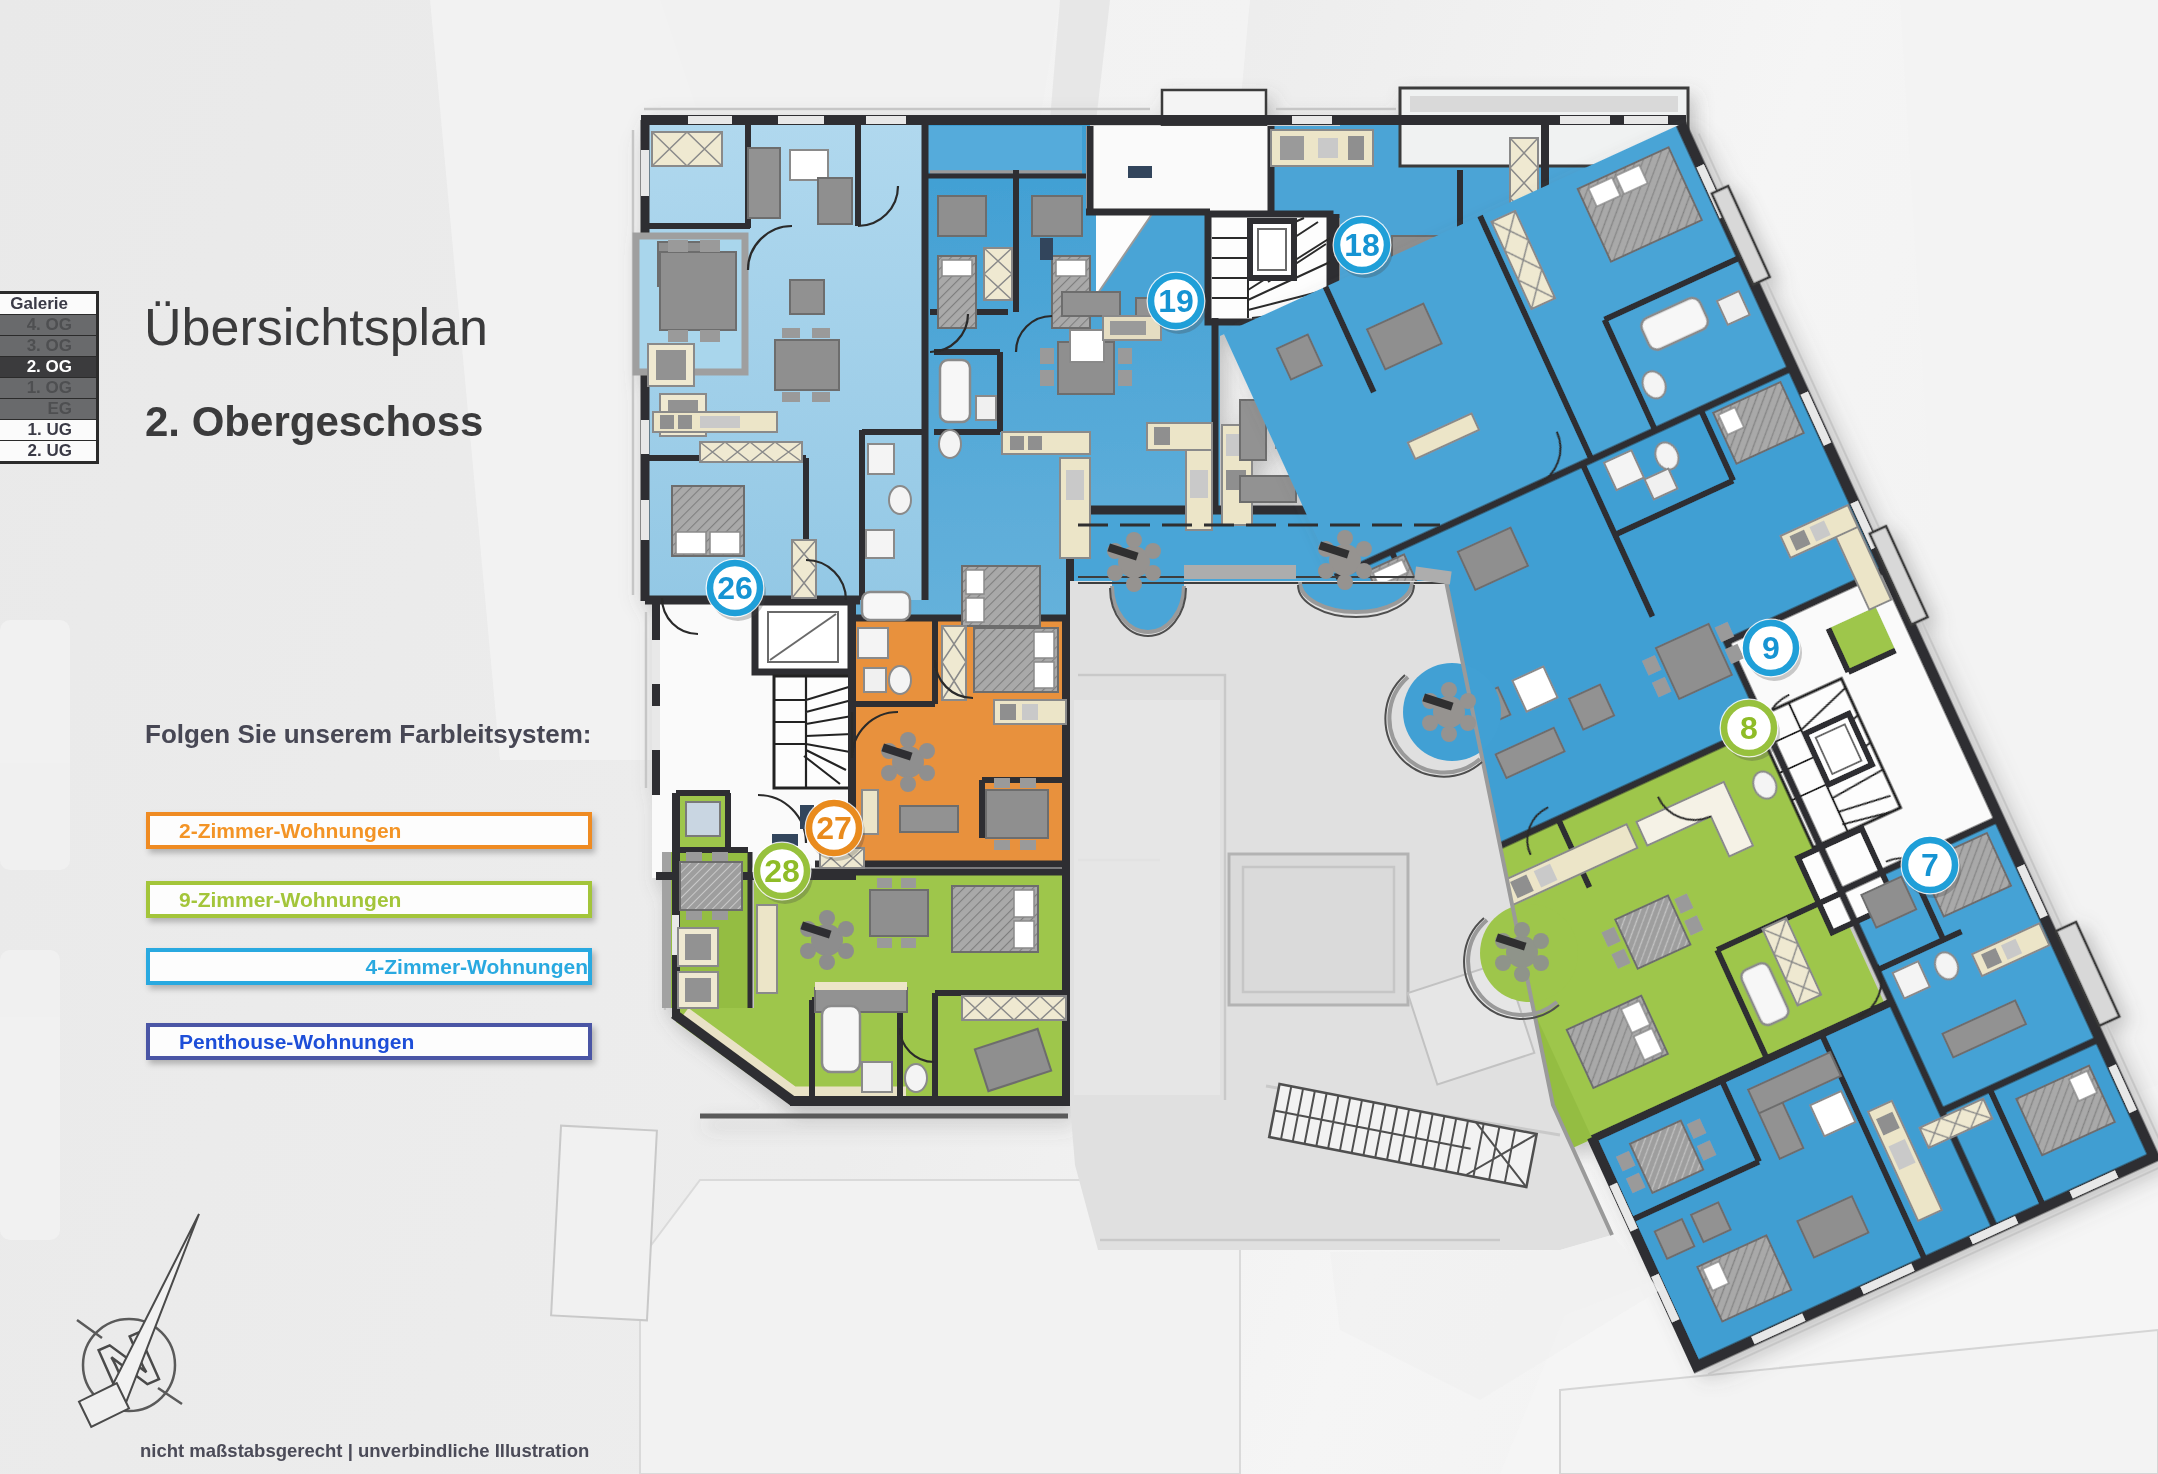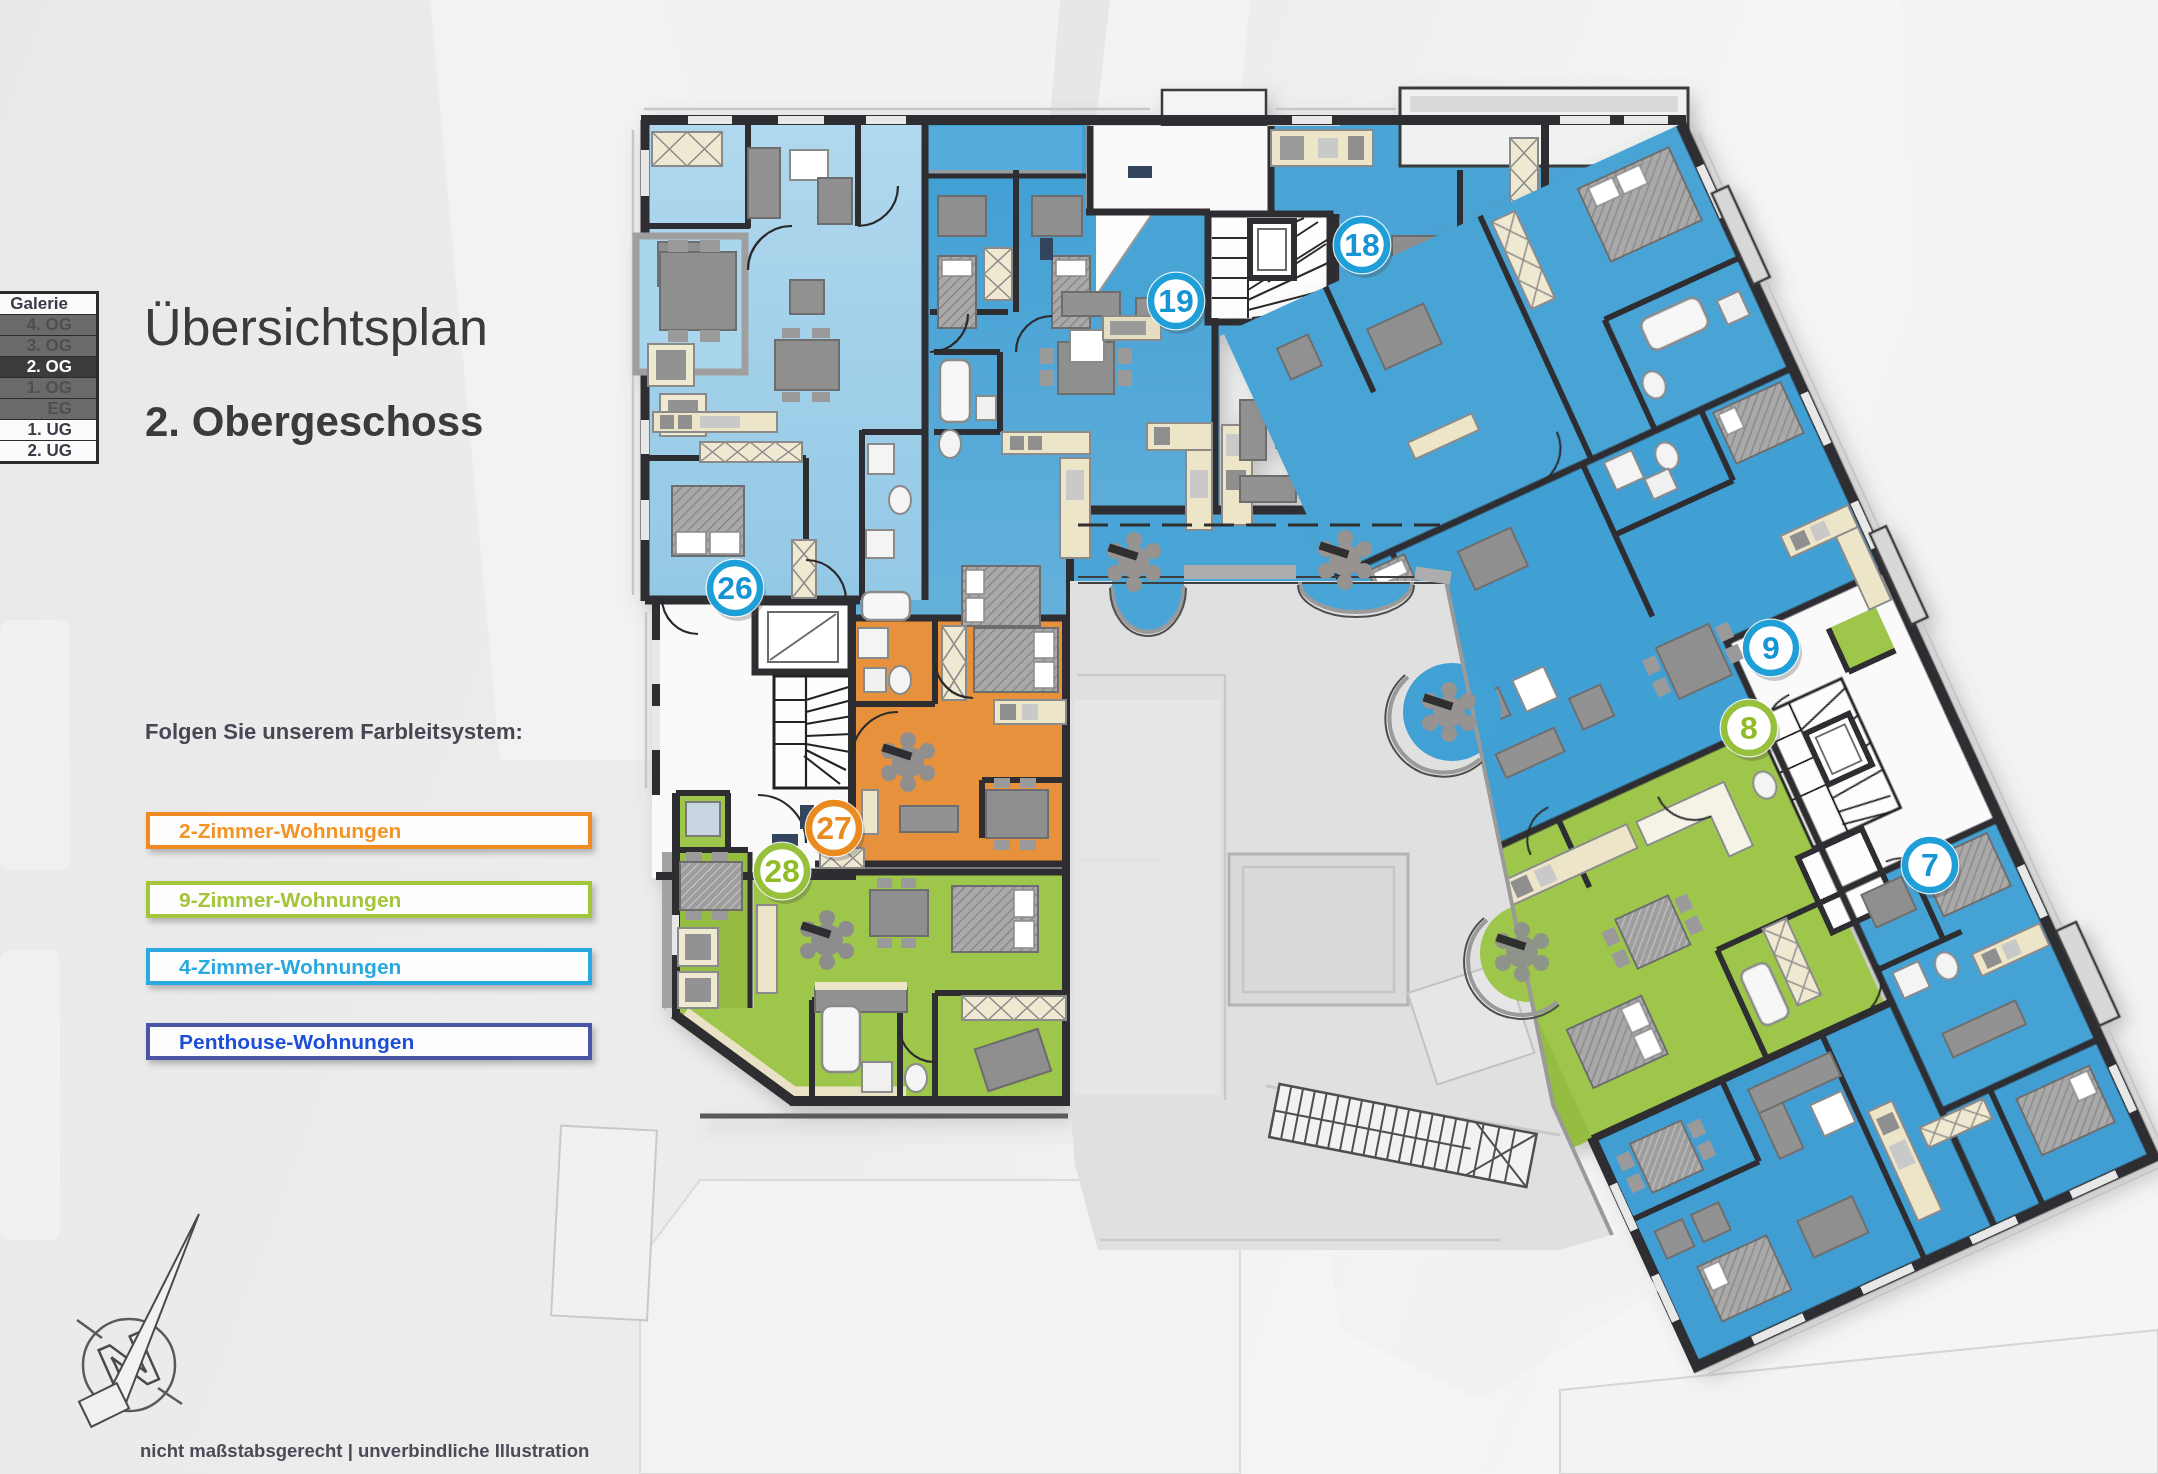--- a/index.html
+++ b/index.html
@@ -10,27 +10,27 @@
   
   #selector{left:-60px;top:291px;width:153px;border:3px solid #2b2b2b;background:#fbfbfb;
     font-size:17px;font-weight:bold;color:#3a3a46;}
   #selector div{height:20px;line-height:20px;text-align:right;padding-right:24px;border-top:1px solid #2b2b2b;}
   #selector div:first-child{border-top:none;text-align:right;padding-right:28px;}
   #selector .g{background:#696a6c;color:#4e4f51;}
   #selector .sel{background:#3b3b3d;color:#ffffff;}
   
   #title1{left:144px;top:297px;font-size:52px;color:#3b3b3c;letter-spacing:0px;}
   #title2{left:145px;top:378px;font-size:42px;font-weight:bold;color:#3b3b3c;margin-top:20px;}
-  #folgen{left:145px;top:719px;font-size:22px;font-weight:bold;color:#474754;}
+  #folgen{left:145px;top:719px;font-size:26px;font-weight:bold;color:#474754;}
   .legbox{left:146px;width:409px;height:29px;background:#fdfdfd;border-width:4px;border-style:solid;
     font-size:21px;font-weight:bold;line-height:30px;padding-left:29px;
     box-shadow:3px 4px 6px rgba(0,0,0,0.25);}
   #leg1{top:812px;border-color:#ef8b22;color:#f39426;}
   #leg2{top:881px;border-color:#a3c53a;color:#a3c53a;}
-  #leg3{top:948px;border-color:#29a9e0;color:#29a9e0;}
+  #leg3{top:948px;border-color:#29a9e0;color:#29a9e0;text-align:right;}
   #leg4{top:1023px;border-color:#4a55a5;color:#1d4ed8;}
   #footer{left:140px;top:1440px;font-size:18.5px;font-weight:bold;color:#4b4b58;}
 </style>
 </head>
 <body>
 <div id="page">
 <svg id="plan" width="2158" height="1474" viewBox="0 0 2158 1474">
 <defs>
   <linearGradient id="bgg" x1="0" y1="0" x2="1" y2="0.25">
     <stop offset="0" stop-color="#e9e9e9"></stop>

